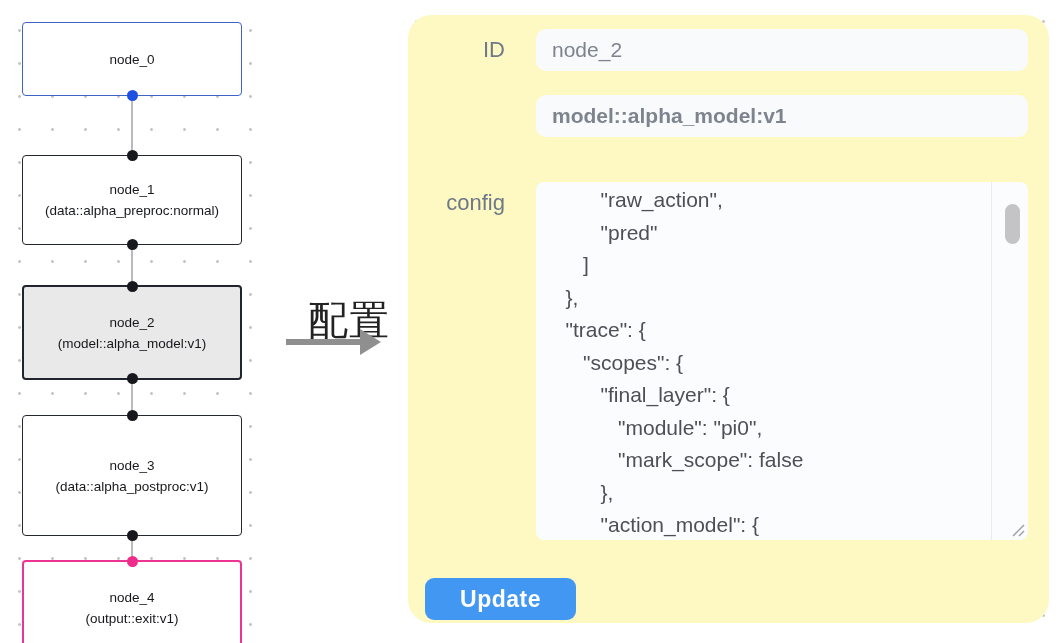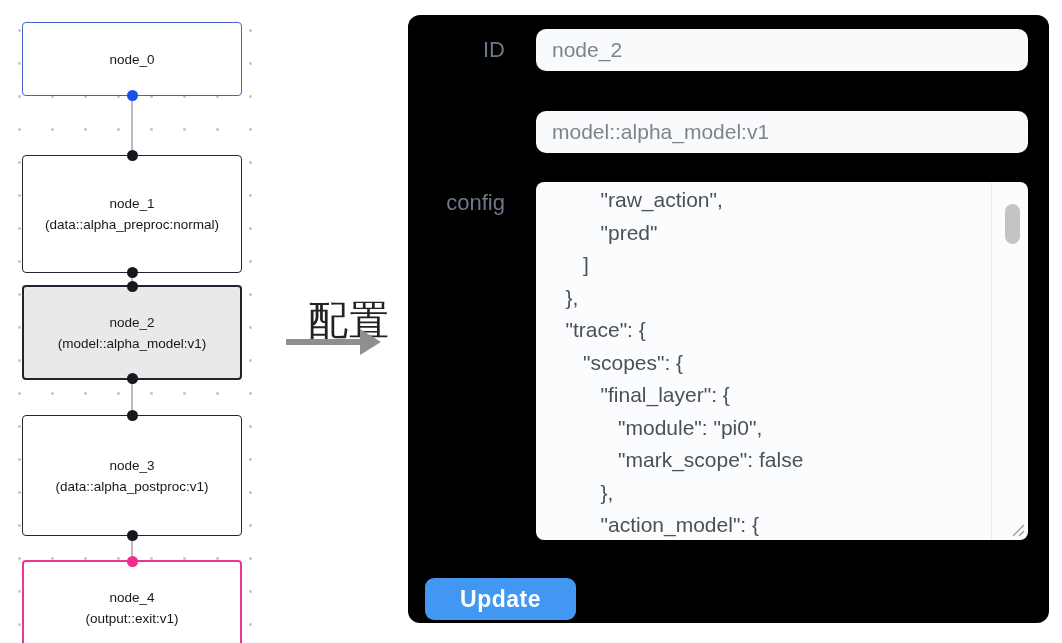--- a/index.html
+++ b/index.html
@@ -23,21 +23,21 @@
   .e3 { top:510px; height:50px; }
 
   .node {
     position:absolute; left:22px; width:220px;
     background:#fff; border:1.5px solid #232730; border-radius:4px;
     display:flex; flex-direction:column; align-items:center; justify-content:center;
     text-align:center; color:#17181c; font-size:13.5px; line-height:21px;
   }
   .node-sub { max-width:176px; word-break:break-all; }
   .n0 { top:22px;  height:74px; border:1.8px solid #3d64c6;gap:14px; }
-  .n1 { top:155px; height:118px; }
+  .n1 { top:155px; height:90px; }
   .n2 { top:285px; height:95px; background:#e9e9ea; border-width:2px; border-color:#20242e; }
   .n3 { top:415px; height:121px; }
   .n4 { top:560px; height:95px; border:2px solid #ed3492; }
 
   .handle {
     position:absolute; width:11px; height:11px; border-radius:50%;
     left:calc(50% - 5.5px); background:#16181e;
   }
   .handle.top    { top:-6px; }
   .handle.bottom { bottom:-6px; }
@@ -47,38 +47,38 @@
   
   .connector-label {
     position:absolute; left:308px; top:293px;
     font-size:40px; color:#222; letter-spacing:1px;
   }
   .arrow-svg { position:absolute; left:286px; top:329px; }
 
   
   .panel {
     position:absolute; left:408px; top:15px; width:641px; height:608px;
-    background:#000000; border-radius:12px; overflow:hidden;
+    background:#fef9c3; border-radius:23px; overflow:hidden;
   }
   .field-label {
     position:absolute; left:0; width:97px; text-align:right;
     color:#6d7888; font-size:22px;
   }
   .lbl-id     { top:14px;  height:42px; line-height:42px; }
   .lbl-type   { top:94px;  height:42px; line-height:42px; }
   .lbl-config { top:175px; }
 
   .field-input {
     position:absolute; left:128px; width:492px; height:42px;
     background:#f8fafc; border:none; outline:none; border-radius:10px;
     padding:0 16px; font-size:21px; color:#7d848e;
     font-family:"Liberation Sans", sans-serif;
   }
   .inp-id   { top:14px; }
-  .inp-type { top:96px; }
+  .inp-type { top:80px;font-weight:bold; }
 
   .config-box {
     position:absolute; left:128px; top:167px; width:492px; height:358px;
     background:#fbfcfd; border-radius:8px; overflow:hidden;
   }
   .config-lines { padding:2px 0 0 12px; }
   .config-line { white-space:pre; font-size:21px; line-height:32.5px; color:#4c5157; }
   .scroll-track-line { position:absolute; top:0; right:36px; width:1px; height:100%; background:#ececee; }
   .scroll-thumb {
     position:absolute; right:8px; top:22px; width:15px; height:40px;

